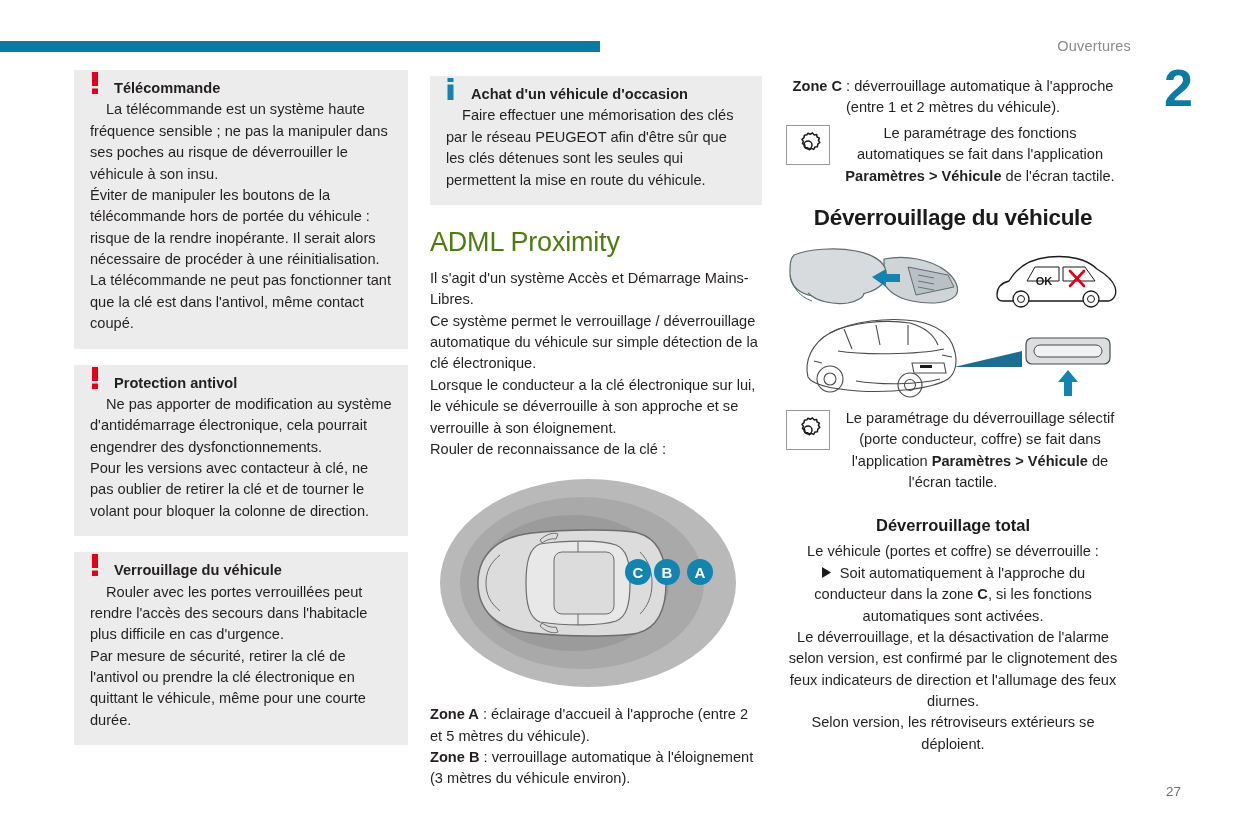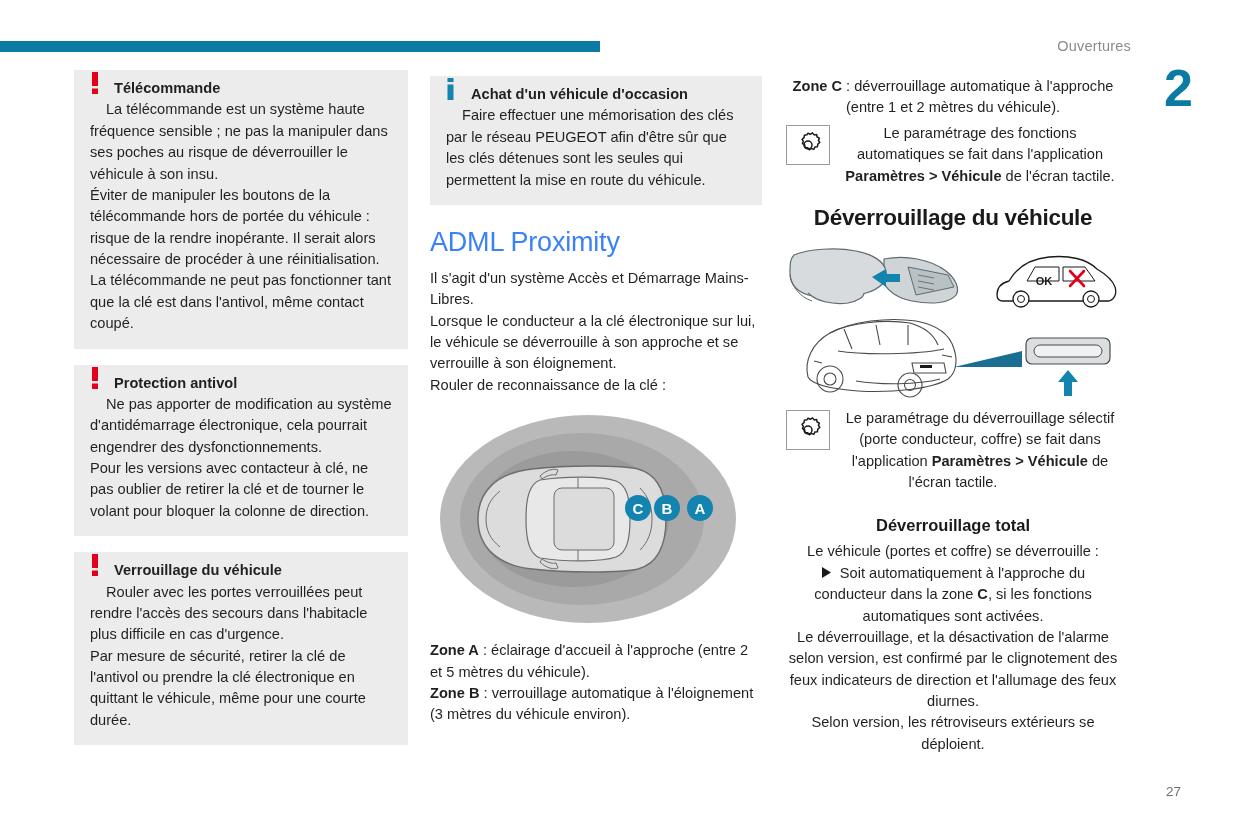--- a/index.html
+++ b/index.html
@@ -54,21 +54,21 @@
   h1.section-title {
     font-size: 25px;
     font-weight: bold;
     margin: 0 0 14px 0;
     letter-spacing: -0.2px;
     color: #1a1a1a;
   }
   h2.light-title {
     font-size: 27px;
     font-weight: normal;
-    color: #3b82f6;
+    color: #4d7c0f;
     margin: 22px 0 10px 0;
     letter-spacing: -0.2px;
   }
   h2.bold-title {
     font-size: 22.5px;
     font-weight: bold;
     margin: 18px 0 12px 0;
     letter-spacing: -0.3px;
     color: #1a1a1a;
   }
@@ -208,20 +208,21 @@
           <rect x="1.5" y="6.5" width="6" height="15.5" fill="#1383b0"></rect>
         </svg>
       </span><span class="cal-head">Achat d'un véhicule d'occasion</span><br>
       <span class="indent-first"></span><span>Faire effectuer une mémorisation des clés par le réseau PEUGEOT afin d'être sûr que les clés détenues sont les seules qui permettent la mise en route du véhicule.</span>
     </p>
   </div>
 
   <h2 class="light-title">ADML Proximity</h2>
 
   <p class="body">Il s'agit d'un système Accès et Démarrage Mains-Libres.</p>
+  <p class="body">Ce système permet le verrouillage / déverrouillage automatique du véhicule sur simple détection de la clé électronique.</p>
   <p class="body">Lorsque le conducteur a la clé électronique sur lui, le véhicule se déverrouille à son approche et se verrouille à son éloignement.</p>
   <p class="body">Rouler de reconnaissance de la clé :</p>
 
   <div class="fig">
     <svg width="332" height="222" viewBox="0 0 332 222">
 
       <ellipse cx="158" cy="111" rx="148" ry="104" fill="#b9b9b9"></ellipse>
 
       <ellipse cx="152" cy="111" rx="122" ry="86" fill="#a9a9a9"></ellipse>
 

